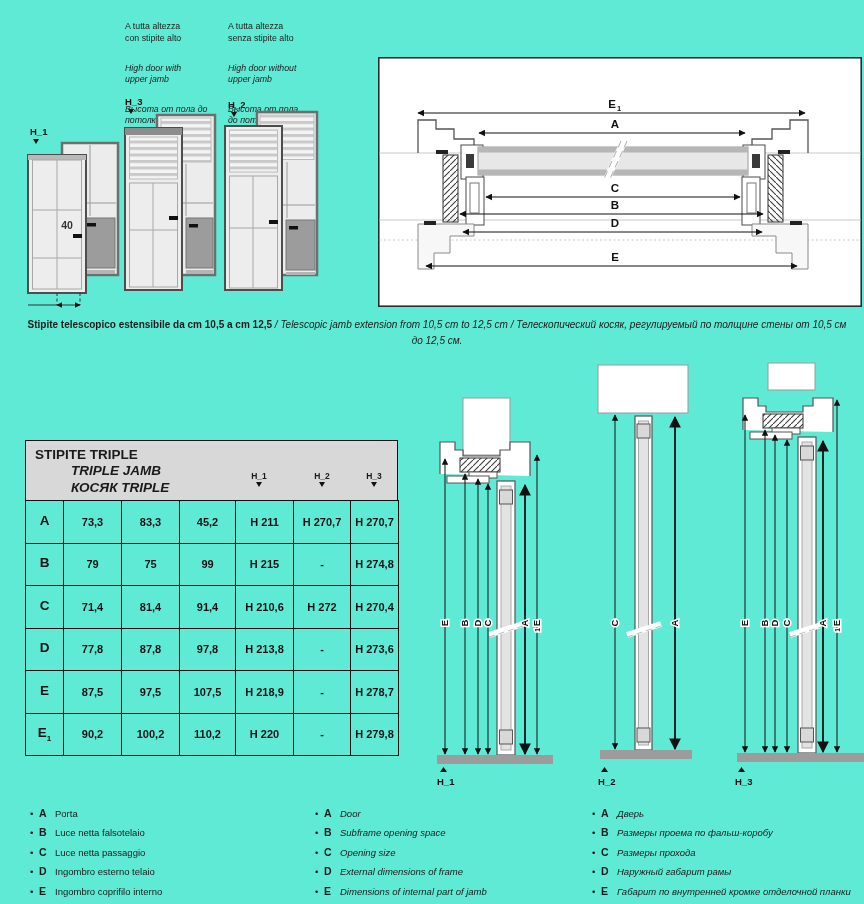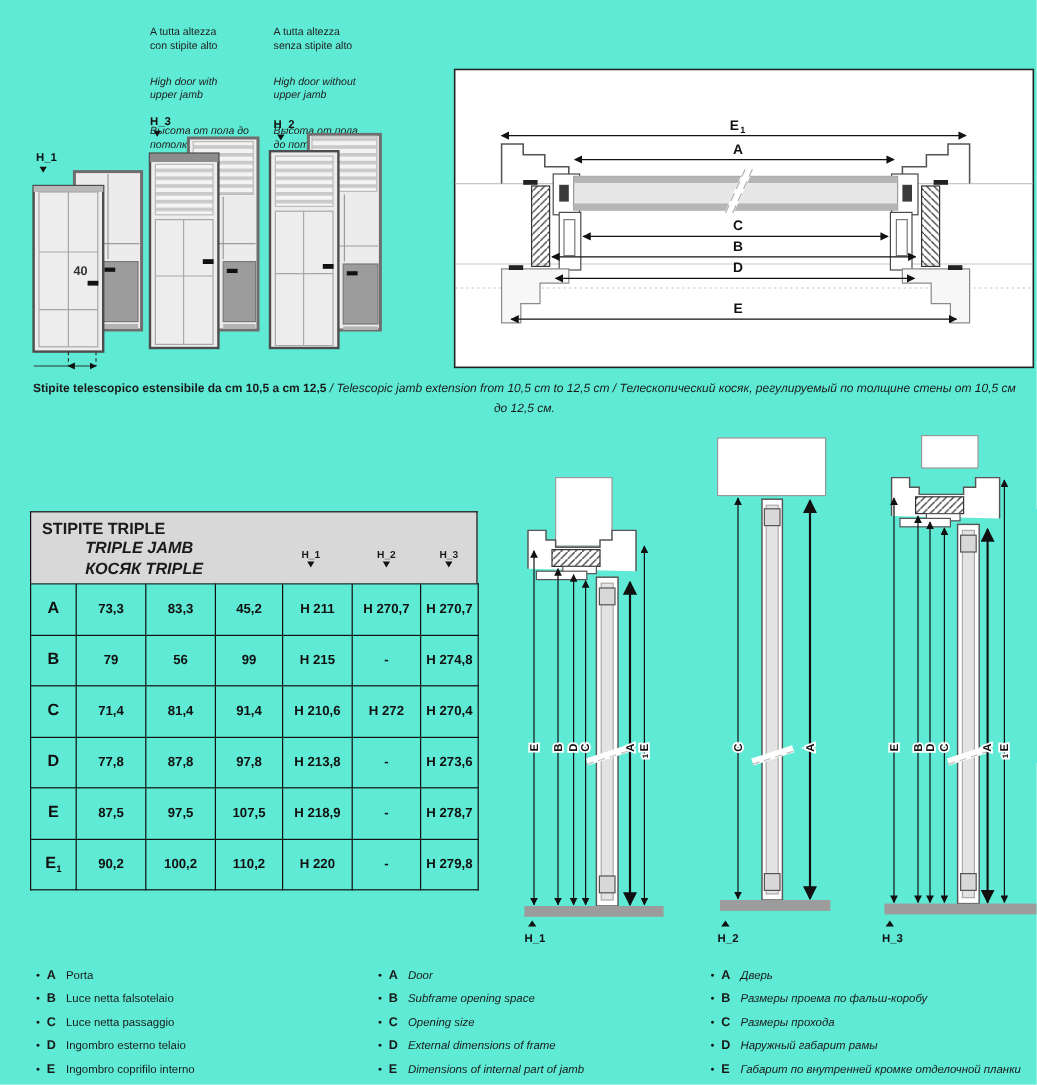--- a/index.html
+++ b/index.html
@@ -211,21 +211,21 @@
       <text x="237" y="152">B</text>
       <text x="237" y="170">D</text>
       <text x="237" y="204">E</text>
     </g>
   </svg>
 
   <div class="abs caption" style="left:25px;top:317px;width:824px;text-align:center;">
     <span class="b">Stipite telescopico estensibile da cm 10,5 a cm 12,5</span><span class="ital"> / Telescopic jamb extension from 10,5 cm to 12,5 cm / Телескопический косяк, регулируемый по толщине стены от 10,5 см до 12,5 см.</span>
   </div>
 
-  <div class="abs spec-wrap" style="left:25px;top:426px;">
+  <div class="abs spec-wrap" style="left:25px;top:440px;">
     <div class="spec-head">
       <div class="t1">STIPITE TRIPLE</div>
       <div class="t2">TRIPLE JAMB</div>
       <div class="t3">КОСЯК TRIPLE</div>
       <div class="colmark" style="left:216px;">
         <span>H_1</span>
         <div class="tri-down tri-center"></div>
       </div>
       <div class="colmark" style="left:279px;">
         <span>H_2</span>
@@ -252,21 +252,21 @@
           <td>73,3</td>
             <td>83,3</td>
           <td>45,2</td>
             <td>H 211</td>
           <td>H 270,7</td>
             <td>H 270,7</td>
         </tr>
         <tr>
           <td class="rl"><span>B</span><sub></sub></td>
           <td>79</td>
-            <td>56</td>
+            <td>75</td>
           <td>99</td>
             <td>H 215</td>
           <td>-</td>
             <td>H 274,8</td>
         </tr>
         <tr>
           <td class="rl"><span>C</span><sub></sub></td>
           <td>71,4</td>
             <td>81,4</td>
           <td>91,4</td>

